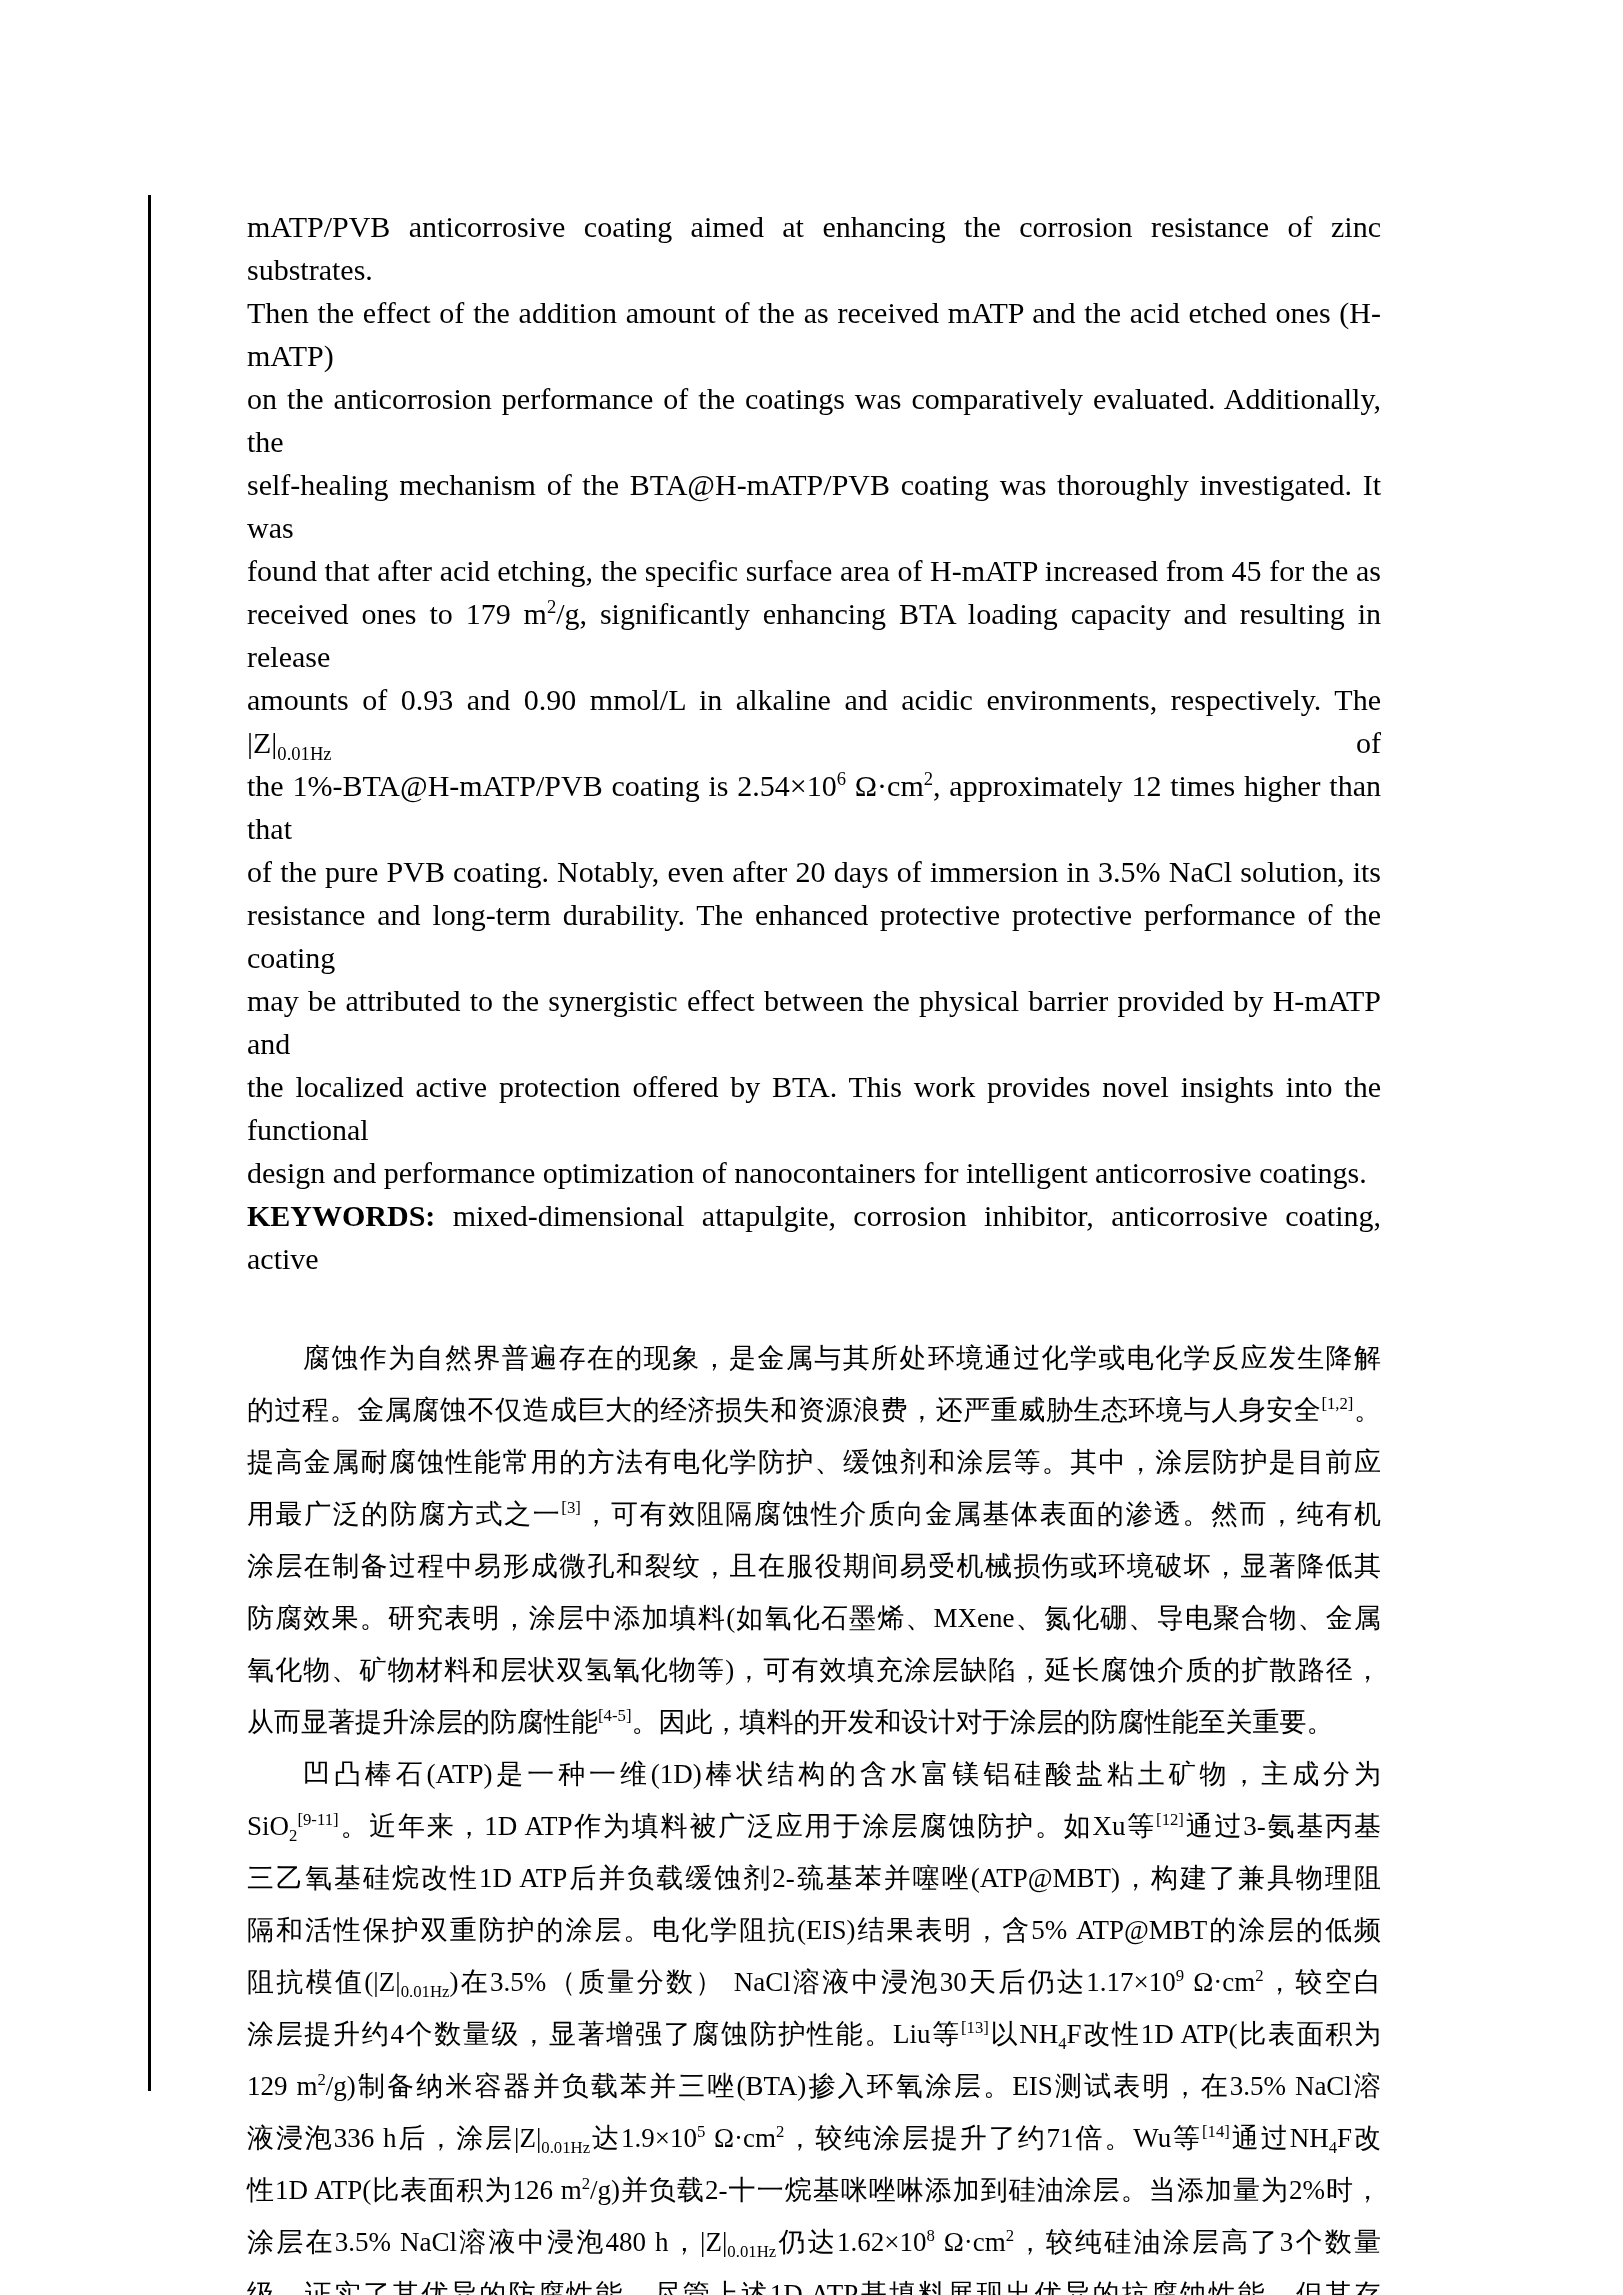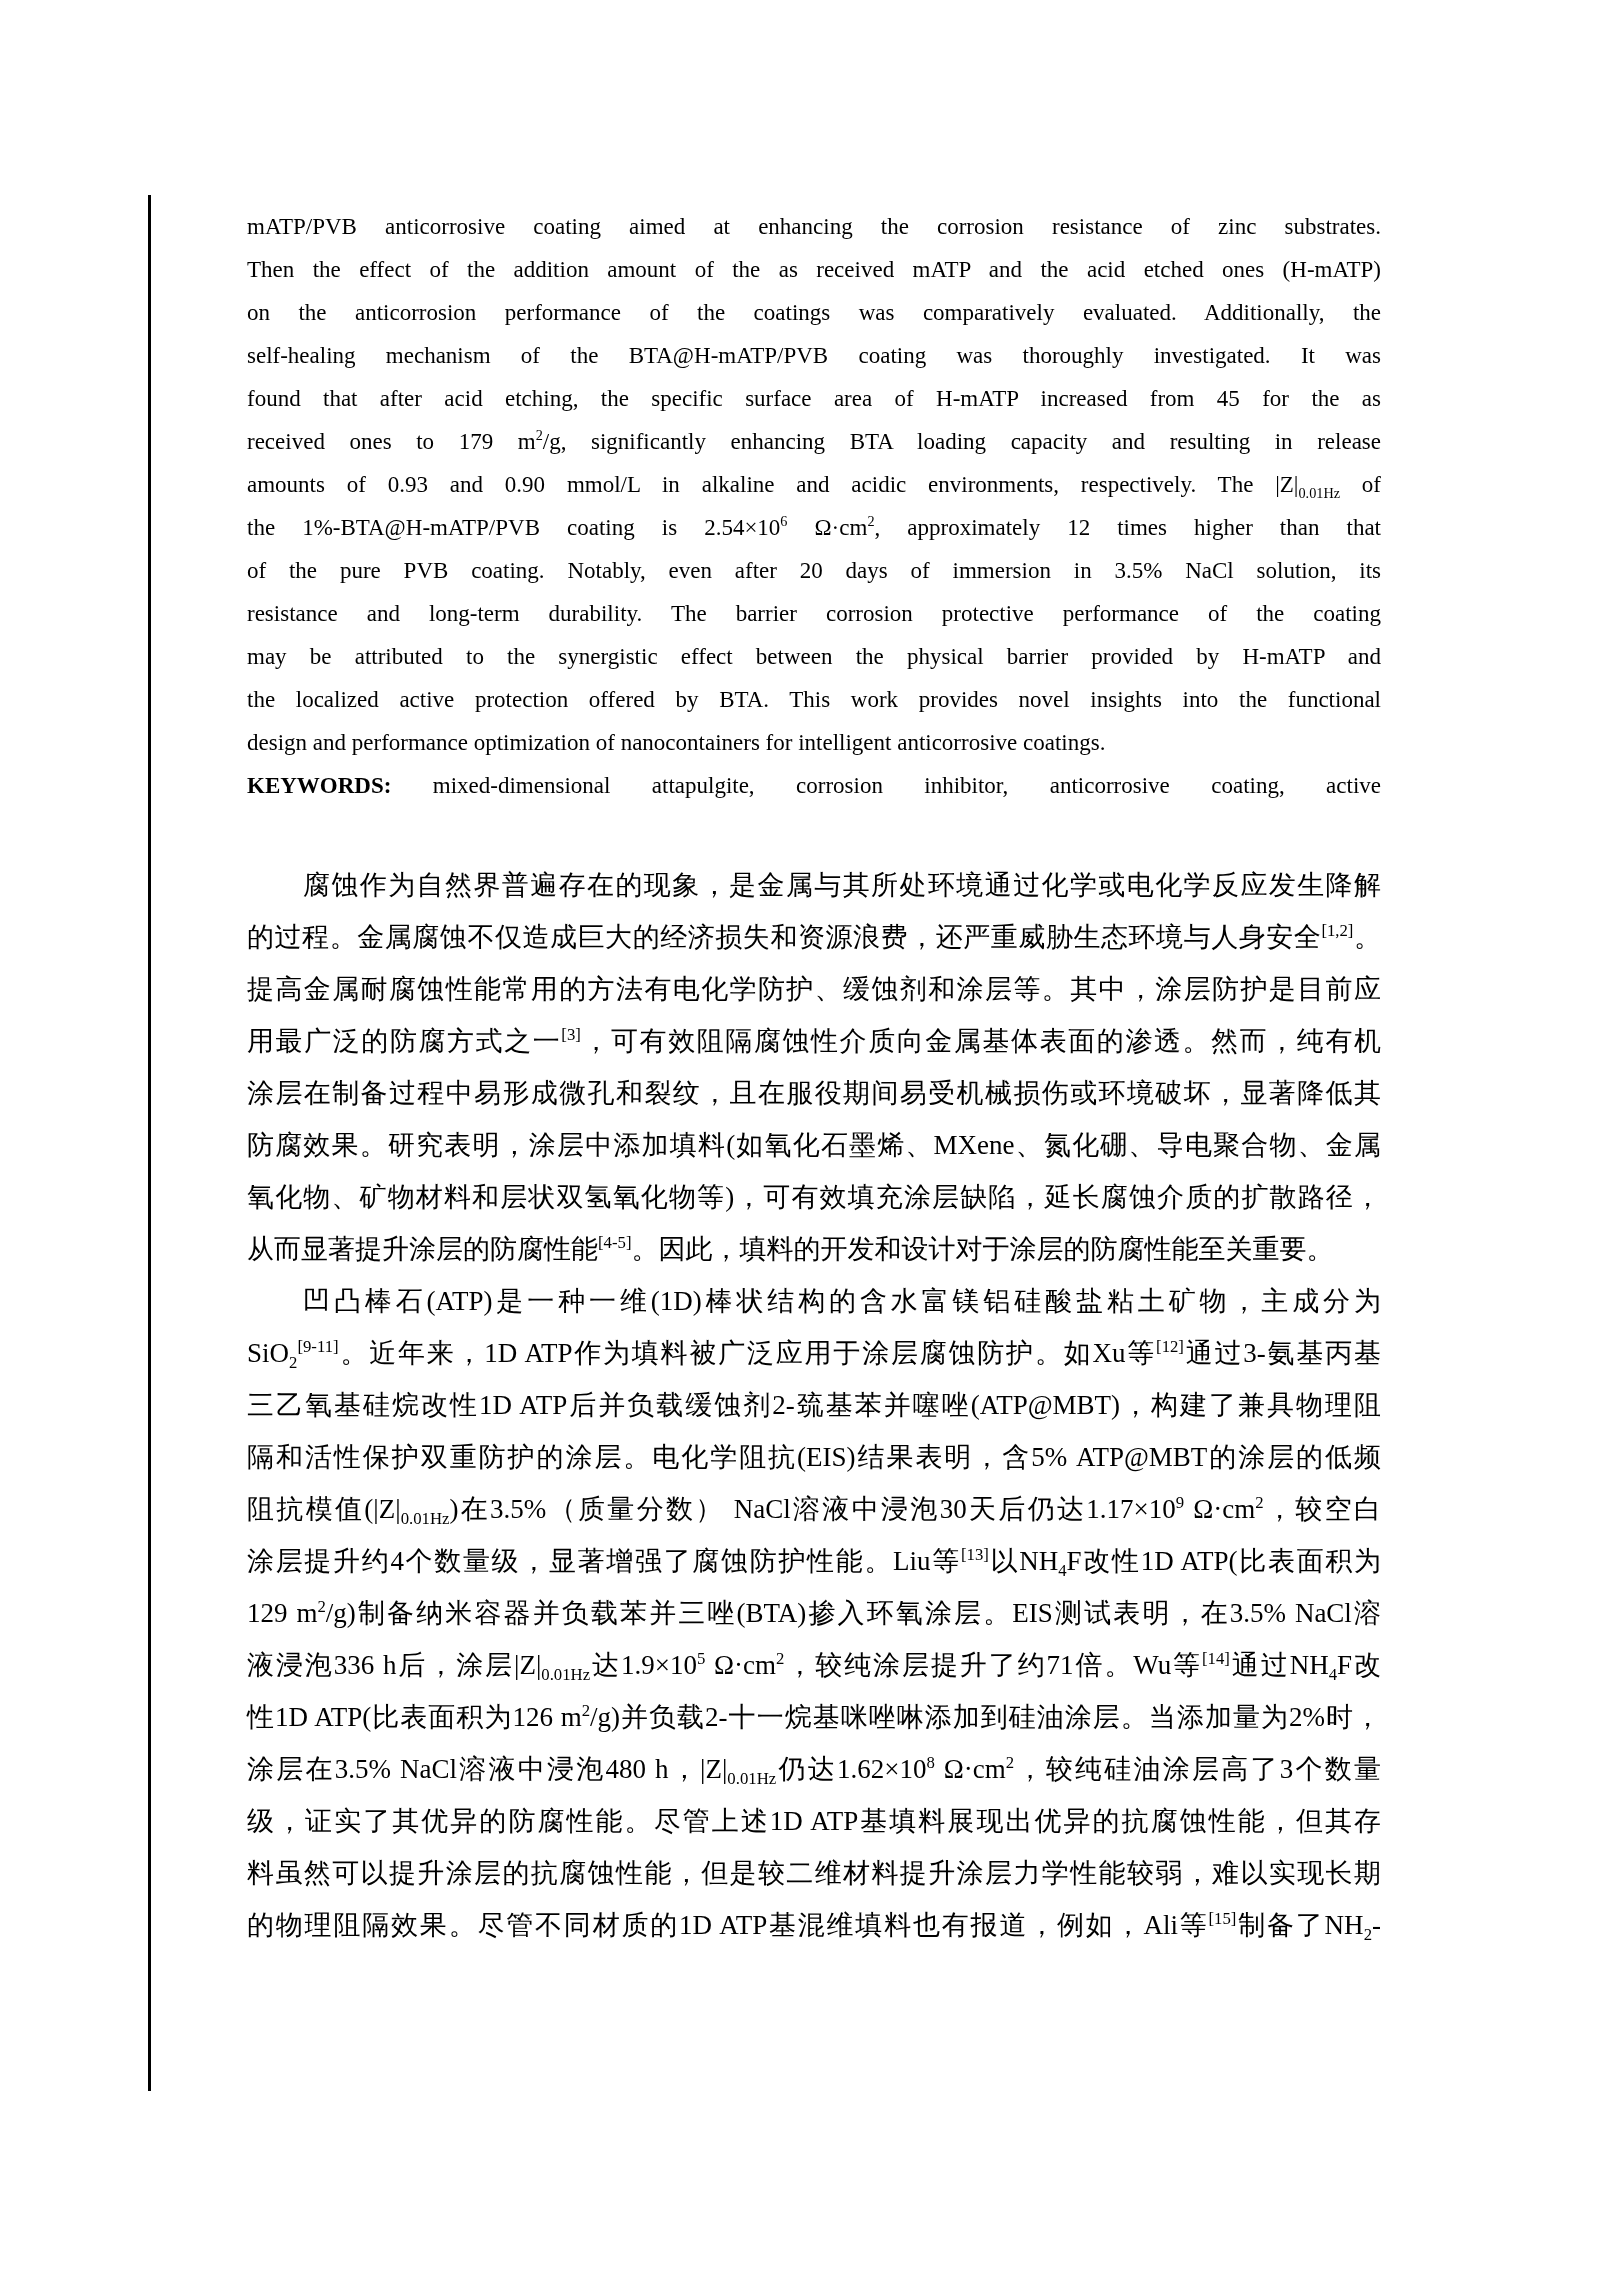--- a/index.html
+++ b/index.html
@@ -23,21 +23,21 @@
     width:1134px;
   }
   .block{display:block;}
   .line{
     display:block;
     text-align:justify;
     position:relative;
   }
   .line.jl{ text-align-last:justify; }
   .en .line{
-    font-size:23px;
+    font-size:30px;
     line-height:43px;
     min-height:43px;
   }
   .zh .line{
     font-size:27px;
     line-height:52px;
     min-height:52px;
   }
   .line.kw-cont{ padding-left:206px; text-align:left; }
   .line.indent2{ text-indent:56px; }
@@ -55,21 +55,21 @@
       <div class="block en">
         <div class="line jl">mATP/PVB anticorrosive coating aimed at enhancing the corrosion resistance of zinc substrates.</div>
         <div class="line jl">Then the effect of the addition amount of the as received mATP and the acid etched ones (H-mATP)</div>
         <div class="line jl">on the anticorrosion performance of the coatings was comparatively evaluated. Additionally, the</div>
         <div class="line jl">self-healing mechanism of the BTA@H-mATP/PVB coating was thoroughly investigated. It was</div>
         <div class="line jl">found that after acid etching, the specific surface area of H-mATP increased from 45 for the as</div>
         <div class="line jl">received ones to 179 m<sup>2</sup>/g, significantly enhancing BTA loading capacity and resulting in release</div>
         <div class="line jl">amounts of 0.93 and 0.90 mmol/L in alkaline and acidic environments, respectively. The |Z|<sub>0.01Hz</sub> of</div>
         <div class="line jl">the 1%-BTA@H-mATP/PVB coating is 2.54×10<sup>6</sup> Ω·cm<sup>2</sup>, approximately 12 times higher than that</div>
         <div class="line jl">of the pure PVB coating. Notably, even after 20 days of immersion in 3.5% NaCl solution, its</div>
-        <div class="line jl">resistance and long-term durability. The barrier corrosion protective performance of the coating</div>
+        <div class="line jl">resistance and long-term durability. The enhanced protective protective performance of the coating</div>
         <div class="line jl">may be attributed to the synergistic effect between the physical barrier provided by H-mATP and</div>
         <div class="line jl">the localized active protection offered by BTA. This work provides novel insights into the functional</div>
         <div class="line">design and performance optimization of nanocontainers for intelligent anticorrosive coatings.</div>
       </div>
       <div class="block en">
         <div class="line jl"><b>KEYWORDS:</b> mixed-dimensional attapulgite, corrosion inhibitor, anticorrosive coating, active</div>
       </div>
       <div class="block zh gap-before">
         <div class="line jl indent2">腐蚀作为自然界普遍存在的现象，是金属与其所处环境通过化学或电化学反应发生降解</div>
         <div class="line jl">的过程。金属腐蚀不仅造成巨大的经济损失和资源浪费，还严重威胁生态环境与人身安全<sup>[1,2]</sup>。</div>

